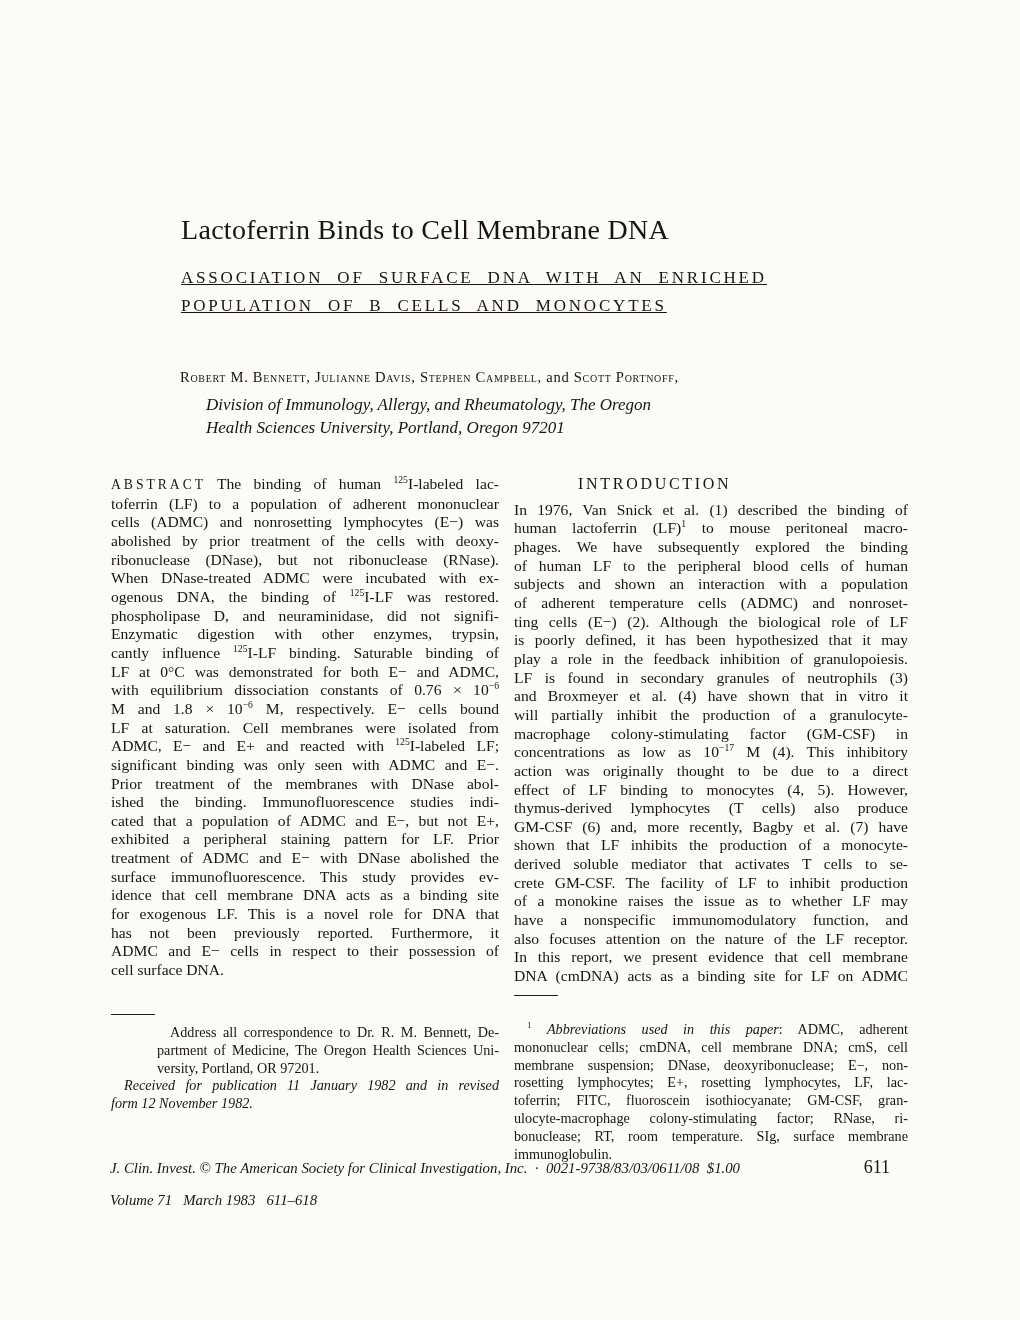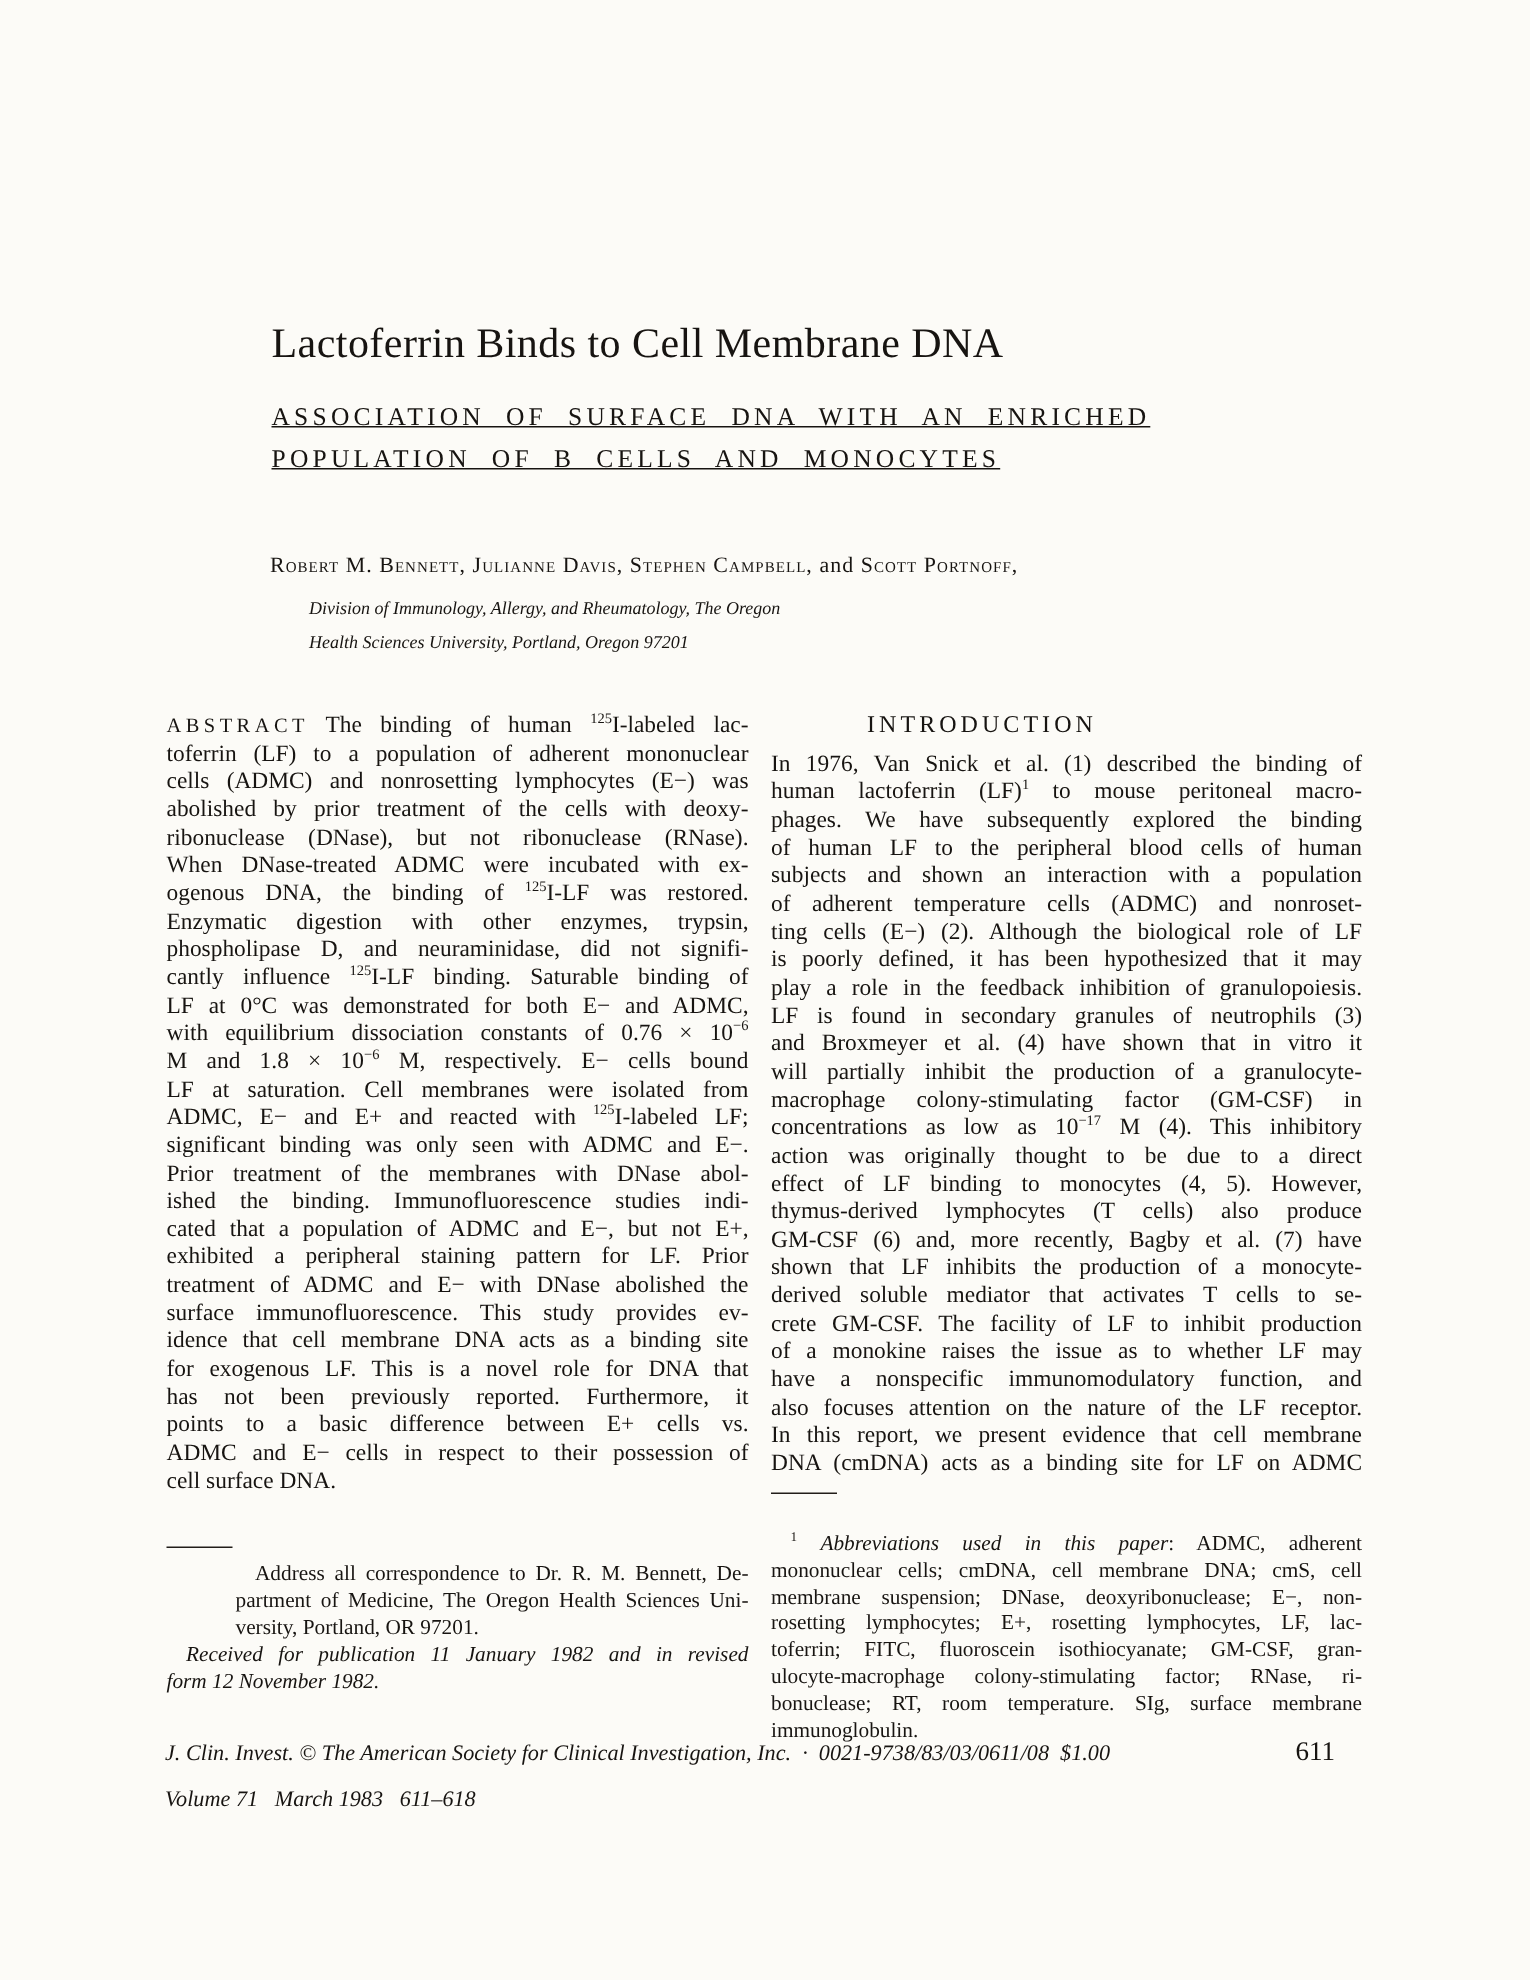--- a/index.html
+++ b/index.html
@@ -22,21 +22,21 @@
     letter-spacing:2.8px; word-spacing:7px; white-space:nowrap;text-decoration:underline;
   }
   .authors {
     position:absolute; left:180px; top:369px;
     font-size:14.6px; font-variant:small-caps;
     letter-spacing:0.7px; white-space:nowrap;
   }
   .novariant { font-variant:normal; }
   .affiliation {
     position:absolute; left:206px; top:394px;
-    font-size:12px; font-style:italic; line-height:22.5px; white-space:nowrap;
+    font-size:17px; font-style:italic; line-height:22.5px; white-space:nowrap;
   }
 
   
   .col {
     position:absolute; top:475px;
     font-size:15.6px; line-height:18.65px;
   }
   .col-left  { left:111px; width:388px; }
   .col-right { left:514px; width:394px; }
 
@@ -89,39 +89,38 @@
 
   <div class="col col-left">
     <div>
         <div class="tl"><span class="schead">ABSTRACT</span>The binding of human <sup>125</sup>I-labeled lac-</div>
         <div class="tl">toferrin (LF) to a population of adherent mononuclear</div>
         <div class="tl">cells (ADMC) and nonrosetting lymphocytes (E−) was</div>
         <div class="tl">abolished by prior treatment of the cells with deoxy-</div>
         <div class="tl">ribonuclease (DNase), but not ribonuclease (RNase).</div>
         <div class="tl">When DNase-treated ADMC were incubated with ex-</div>
         <div class="tl">ogenous DNA, the binding of <sup>125</sup>I-LF was restored.</div>
+        <div class="tl">phospholipase D, and neuraminidase, did not signifi-</div>
         <div class="tl">Enzymatic digestion with other enzymes, trypsin,</div>
-        <div class="tl">phospholipase D, and neuraminidase, did not signifi-</div>
         <div class="tl">cantly influence <sup>125</sup>I-LF binding. Saturable binding of</div>
         <div class="tl">LF at 0°C was demonstrated for both E− and ADMC,</div>
         <div class="tl">with equilibrium dissociation constants of 0.76 × 10<sup>−6</sup></div>
         <div class="tl">M and 1.8 × 10<sup>−6</sup> M, respectively. E− cells bound</div>
         <div class="tl">LF at saturation. Cell membranes were isolated from</div>
         <div class="tl">ADMC, E− and E+ and reacted with <sup>125</sup>I-labeled LF;</div>
         <div class="tl">significant binding was only seen with ADMC and E−.</div>
         <div class="tl">Prior treatment of the membranes with DNase abol-</div>
         <div class="tl">ished the binding. Immunofluorescence studies indi-</div>
         <div class="tl">cated that a population of ADMC and E−, but not E+,</div>
         <div class="tl">exhibited a peripheral staining pattern for LF. Prior</div>
         <div class="tl">treatment of ADMC and E− with DNase abolished the</div>
         <div class="tl">surface immunofluorescence. This study provides ev-</div>
         <div class="tl">idence that cell membrane DNA acts as a binding site</div>
         <div class="tl">for exogenous LF. This is a novel role for DNA that</div>
         <div class="tl">has not been previously reported. Furthermore, it</div>
-        <div class="tl">points to a basic difference between E+ cells vs.</div>
         <div class="tl">ADMC and E− cells in respect to their possession of</div>
         <div class="tl noj">cell surface DNA.</div>
       </div>
     <hr class="rule rule-left">
     <div class="smalltext correspondence">
         <div class="tl indent">Address all correspondence to Dr. R. M. Bennett, De-</div>
         <div class="tl">partment of Medicine, The Oregon Health Sciences Uni-</div>
         <div class="tl noj">versity, Portland, OR 97201.</div>
       </div>
     <div class="smalltext">

